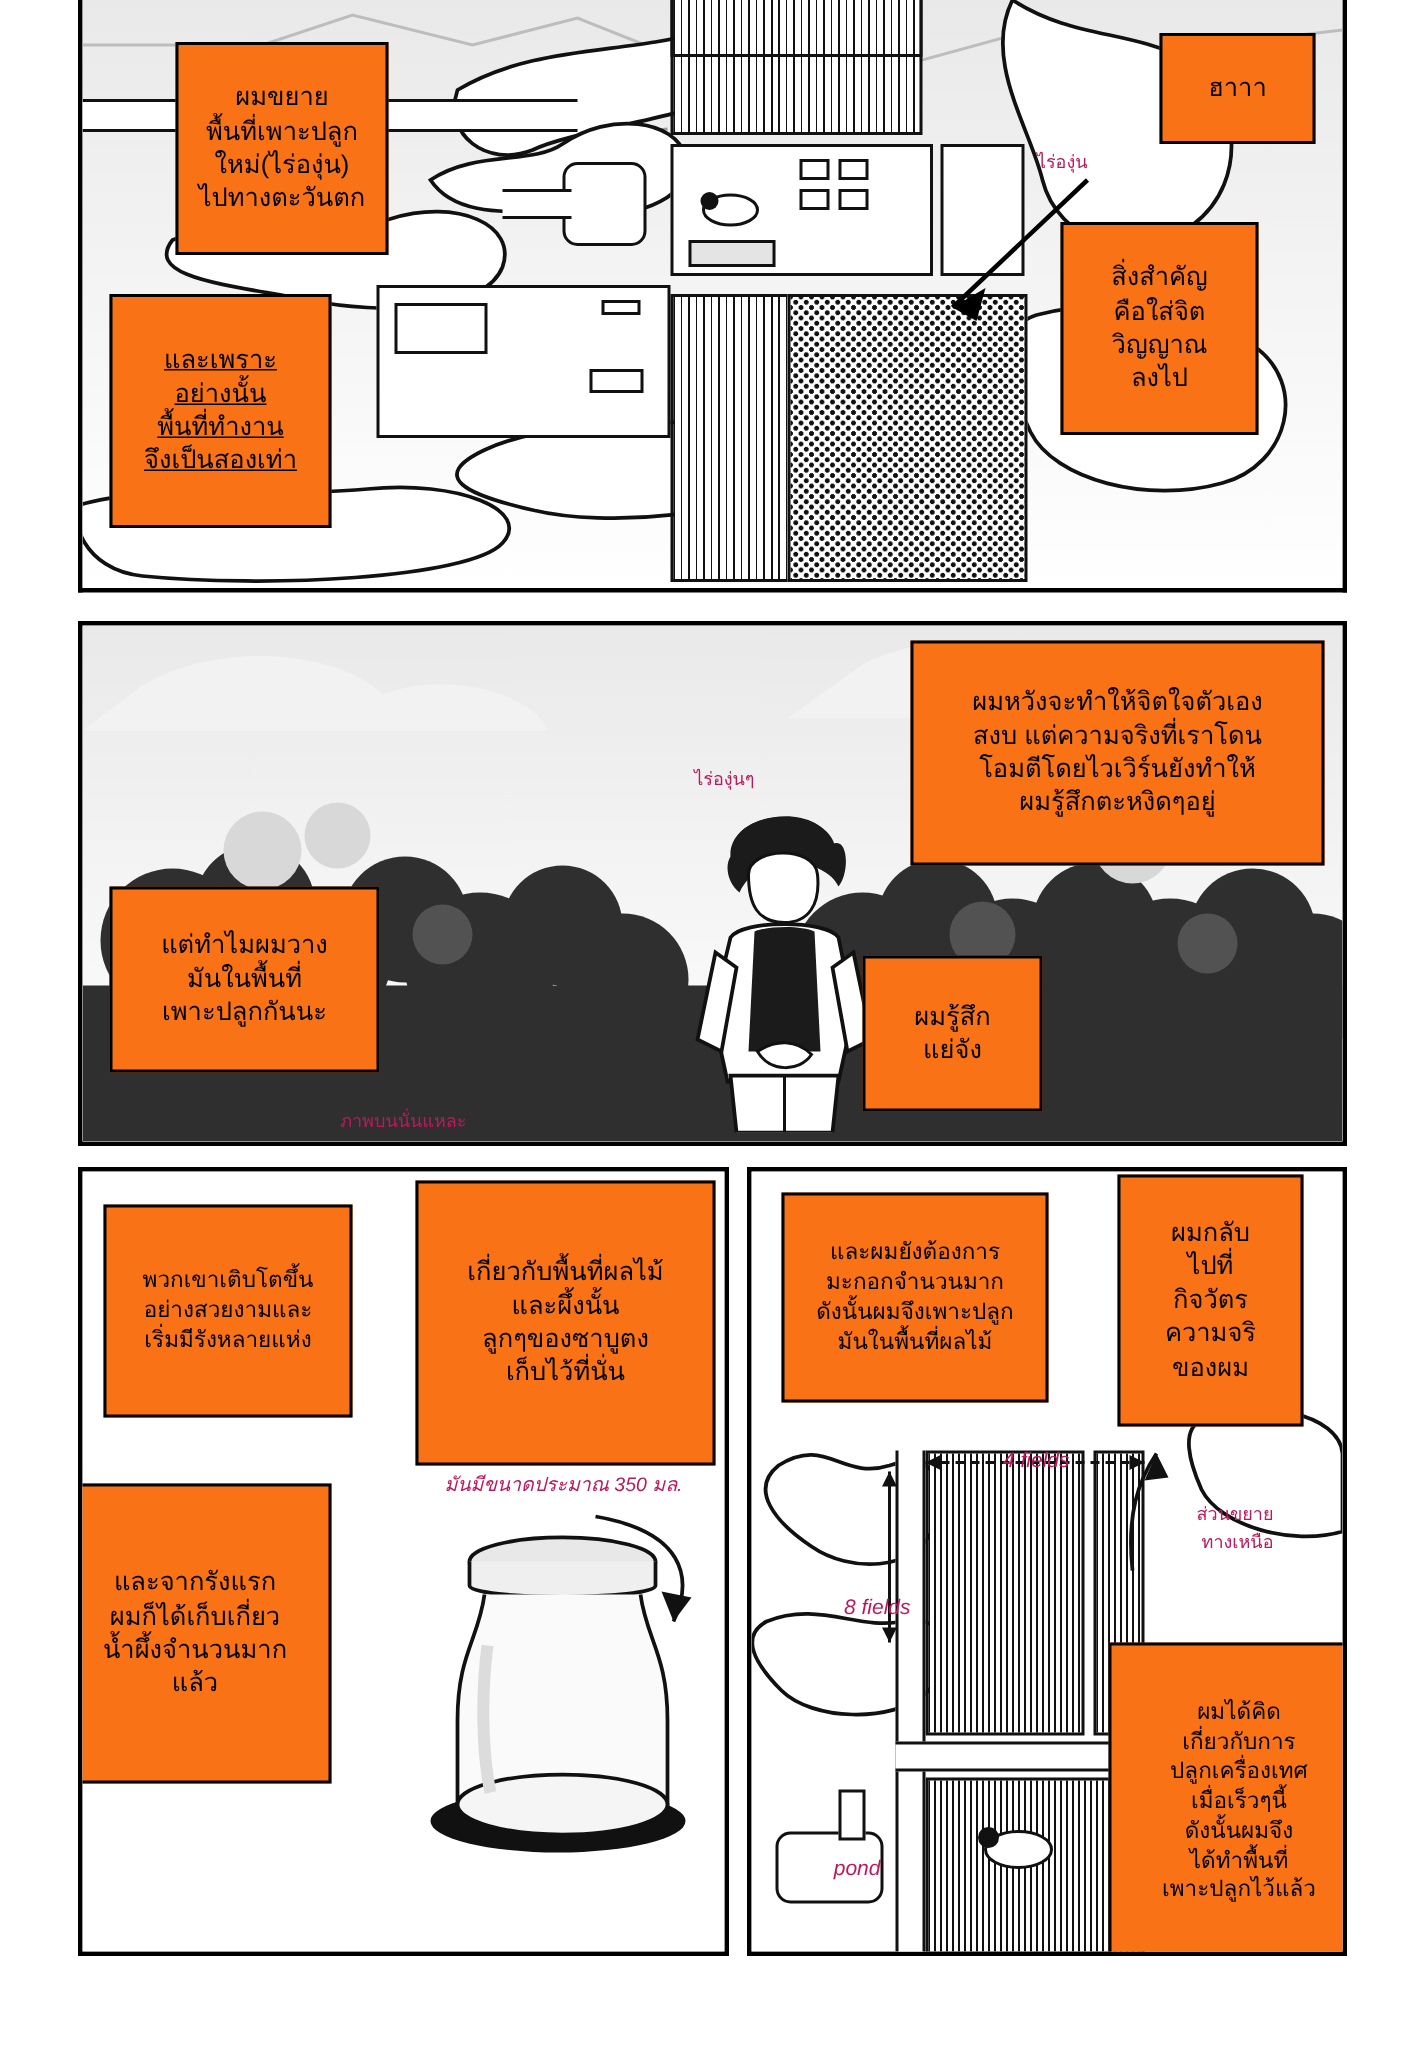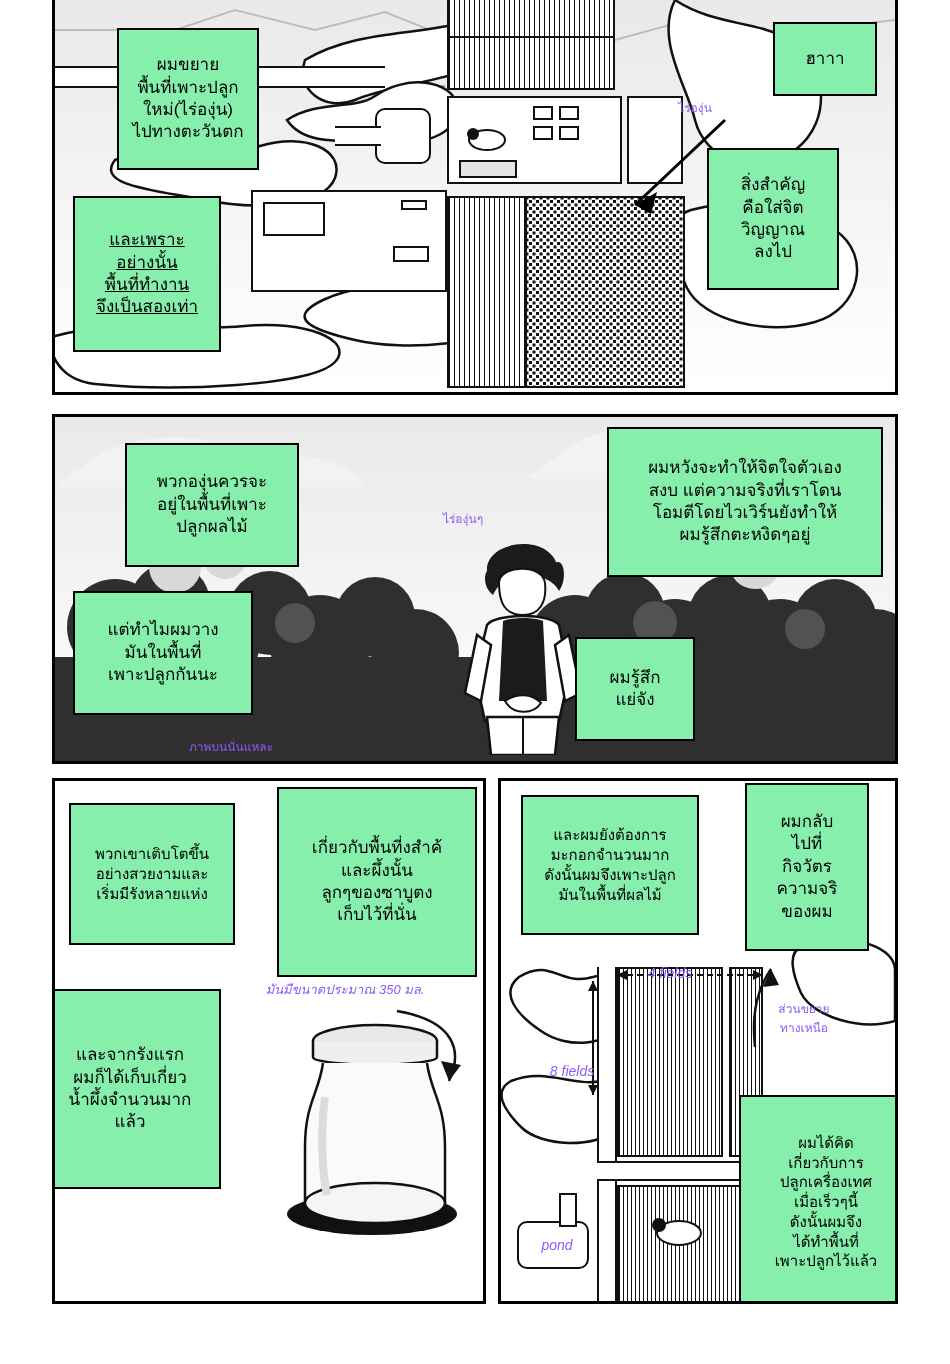--- a/index.html
+++ b/index.html
@@ -7,29 +7,29 @@
   .page{position:absolute;left:0;top:0;width:950px;height:1364px;}
 
   
   .panel{position:absolute;border:3px solid #000;background:#fff;overflow:hidden;}
 
   
   .sky{position:absolute;left:0;top:0;right:0;bottom:0;
        background:linear-gradient(180deg,#e9e9e9 0%,#f3f3f3 45%,#ffffff 100%);}
 
   
-  .bubble{position:absolute;background:#86efac;border:2.5px solid #000;
+  .bubble{position:absolute;background:#f97316;border:2.5px solid #000;
           display:flex;align-items:center;justify-content:center;text-align:center;
           padding:6px 8px;box-sizing:border-box;line-height:1.32;}
   .bubble span{display:block;width:100%;}
   .th{font-size:17px;}
   .th-s{font-size:15px;}
 
   
-  .note{position:absolute;font-size:12px;color:#8b5cf6;text-align:center;}
+  .note{position:absolute;font-size:12px;color:#be185d;text-align:right;}
   .note-i{font-style:italic;}
   .rows{position:absolute;box-sizing:border-box;border:2px solid #111;background:
         repeating-linear-gradient(90deg,#111 0 1px,#fff 1px 5px);}
   .rows2{position:absolute;box-sizing:border-box;border:2px solid #111;background:
         repeating-linear-gradient(90deg,#111 0 1px,#fff 1px 4px);}
   .dots{position:absolute;box-sizing:border-box;border:2px solid #111;background:
         radial-gradient(#111 1.6px, transparent 1.7px) 0 0/7px 7px,
         radial-gradient(#111 1.6px, transparent 1.7px) 3.5px 3.5px/7px 7px,#fff;}
   .path{position:absolute;background:#fff;border-top:2px solid #111;border-bottom:2px solid #111;}
   .pathv{position:absolute;background:#fff;border-left:2px solid #111;border-right:2px solid #111;}
@@ -174,25 +174,20 @@
 
       <path d="M58,176 C70,168 84,168 94,178 C86,190 66,190 58,176 Z" fill="#fff" stroke="#111" stroke-width="2"></path>
 
       <path d="M40,192 L112,192 L108,230 L44,230 Z" fill="#fff" stroke="#111" stroke-width="2.5"></path>
       <line x1="76" y1="192" x2="76" y2="230" stroke="#111" stroke-width="2"></line>
     </svg>
 
     <div class="note" style="left:368px;top:92px;width:80px;">ไร่องุ่นๆ</div>
     <div class="note" style="left:96px;top:320px;width:160px;">ภาพบนนั่นแหละ</div>
 
-    <div class="bubble th" style="left:70px;top:26px;width:174px;height:124px;white-space:pre-line;">
-      <span>พวกองุ่นควรจะ
-อยู่ในพื้นที่เพาะ
-ปลูกผลไม้</span>
-    </div>
     <div class="bubble th" style="left:18px;top:174px;width:180px;height:124px;white-space:pre-line;">
       <span>แต่ทำไมผมวาง
 มันในพื้นที่
 เพาะปลูกกันนะ</span>
     </div>
     <div class="bubble th" style="left:552px;top:10px;width:276px;height:150px;white-space:pre-line;">
       <span>ผมหวังจะทำให้จิตใจตัวเอง
 สงบ แต่ความจริงที่เราโดน
 โอมตีโดยไวเวิร์นยังทำให้
 ผมรู้สึกตะหงิดๆอยู่</span>
@@ -220,21 +215,21 @@
       <path d="M72,78 L64,58 L84,62 Z" fill="#111"></path>
     </svg>
     <div class="note" style="left:180px;top:198px;width:220px;font-size:13px;font-style:italic;">มันมีขนาดประมาณ 350 มล.</div>
 
     <div class="bubble th-s" style="left:14px;top:22px;width:166px;height:142px;white-space:pre-line;">
       <span>พวกเขาเติบโตขึ้น
 อย่างสวยงามและ
 เริ่มมีรังหลายแห่ง</span>
     </div>
     <div class="bubble th" style="left:222px;top:6px;width:200px;height:190px;white-space:pre-line;">
-      <span>เกี่ยวกับพื้นที่งสำค้
+      <span>เกี่ยวกับพื้นที่ผลไม้
 และผึ้งนั้น
 ลูกๆของซาบูตง
 เก็บไว้ที่นั่น</span>
     </div>
     <div class="bubble th" style="left:-16px;top:208px;width:182px;height:200px;white-space:pre-line;">
       <span>และจากรังแรก
 ผมก็ได้เก็บเกี่ยว
 น้ำผึ้งจำนวนมาก
 แล้ว</span>
     </div>
@@ -289,21 +284,21 @@
 ดังนั้นผมจึงเพาะปลูก
 มันในพื้นที่ผลไม้</span>
     </div>
     <div class="bubble th" style="left:244px;top:2px;width:124px;height:168px;white-space:pre-line;">
       <span>ผมกลับ
 ไปที่
 กิจวัตร
 ความจริ
 ของผม</span>
     </div>
-    <div class="bubble th-s" style="left:238px;top:314px;width:174px;height:214px;white-space:pre-line;">
+    <div class="bubble th-s" style="left:238px;top:314px;width:174px;height:214px;white-space:pre-line;font-family:Liberation Mono, monospace;">
       <span>ผมได้คิด
 เกี่ยวกับการ
 ปลูกเครื่องเทศ
 เมื่อเร็วๆนี้
 ดังนั้นผมจึง
 ได้ทำพื้นที่
 เพาะปลูกไว้แล้ว</span>
     </div>
   </div>
 

